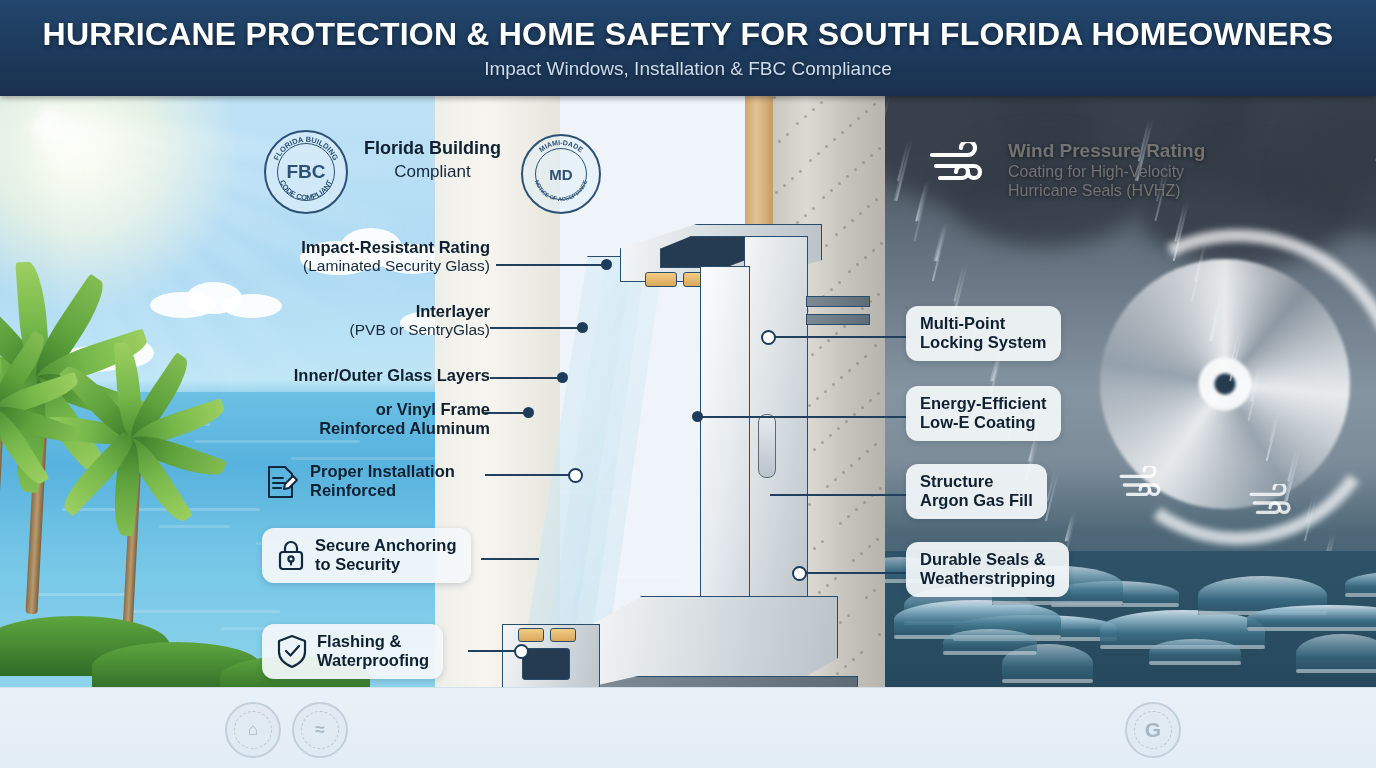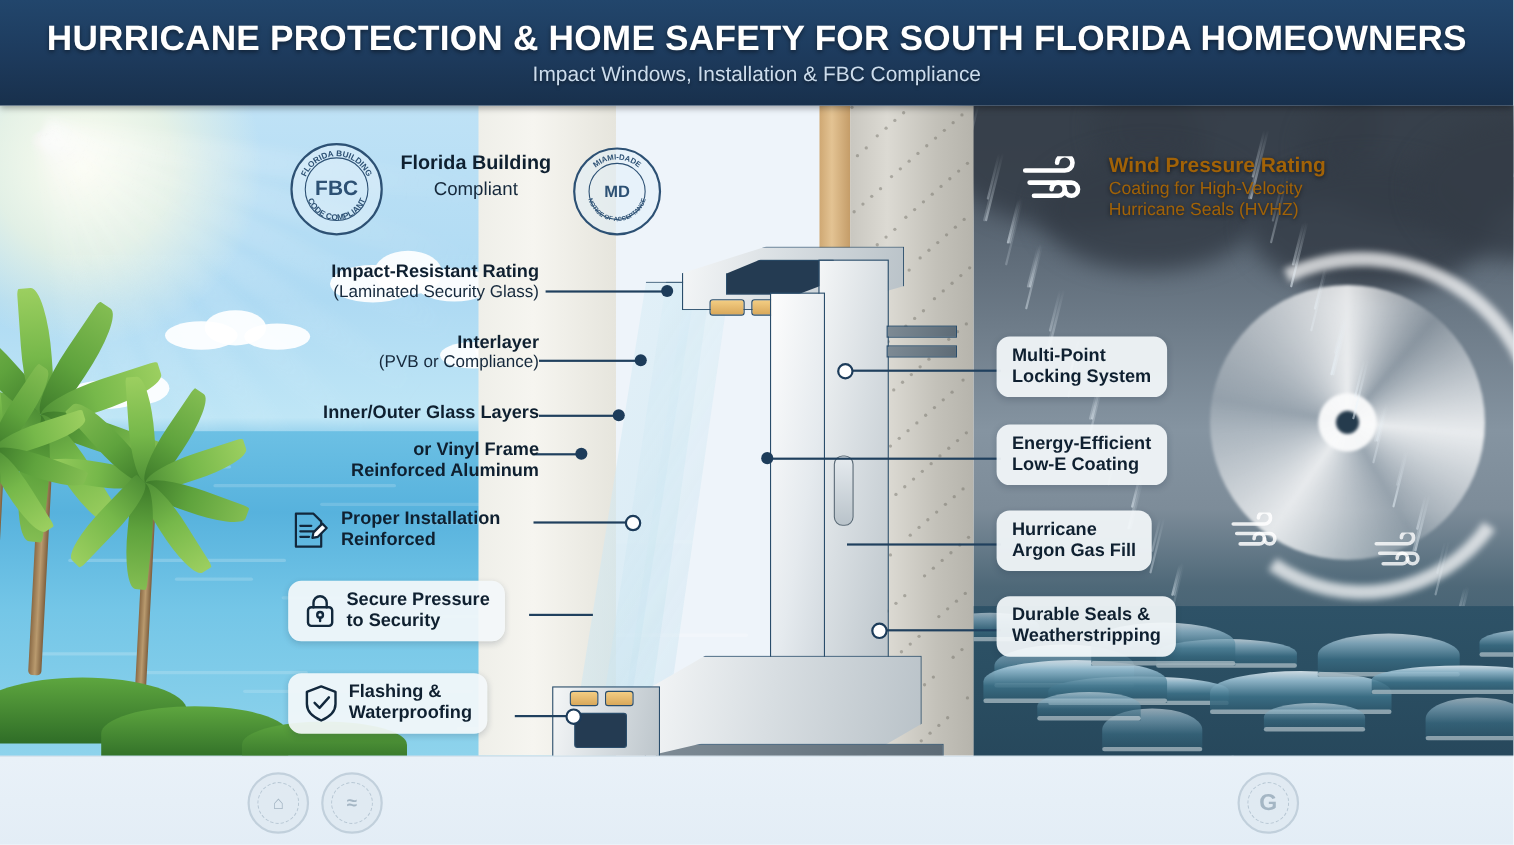--- a/index.html
+++ b/index.html
@@ -98,21 +98,21 @@
   .dot.hollow{background:#fff;border:2.2px solid #1d3c5a;}
 
   
   .cbadge{position:absolute;border-radius:50%;border:2.4px solid #2d5174;
           background:rgba(226,240,250,.55);display:flex;align-items:center;justify-content:center;}
   .cbadge-in{border-radius:50%;border:1.4px solid #2d5174;display:flex;align-items:center;
           justify-content:center;color:#2d5174;font-weight:bold;}
   .arc-text{position:absolute;width:100%;height:100%;left:0;top:0;}
   .arc-text text{font-family:"Liberation Sans",sans-serif;fill:#2d5174;font-weight:bold;}
 
-  .hdr-right{position:absolute;z-index:20;color:#a16207;}
+  .hdr-right{position:absolute;z-index:20;color:#737373;}
   .hdr-right .h1{font-size:19px;font-weight:bold;text-shadow:0 1px 4px rgba(0,0,0,.6);white-space:nowrap;}
   .hdr-right .h2{font-size:16px;font-weight:400;line-height:1.2;text-shadow:0 1px 4px rgba(0,0,0,.6);white-space:nowrap;}
   .windicon{position:absolute;z-index:20;}
 </style>
 </head>
 <body>
 
 <div class="canvas">
 
   <div class="header">
@@ -578,21 +578,21 @@
 
     <div class="callout co-right" style="left:150px;top:142px;width:340px;">
       <div class="co-title">Impact-Resistant Rating</div>
       <div class="co-sub">(Laminated Security Glass)</div>
     </div>
     <div class="leader" style="left:496px;top:168px;width:110px;"></div>
     <div class="dot" style="left:601px;top:163px;"></div>
 
     <div class="callout co-right" style="left:150px;top:206px;width:340px;">
       <div class="co-title">Interlayer</div>
-      <div class="co-sub">(PVB or Compliance)</div>
+      <div class="co-sub">(PVB or SentryGlas)</div>
     </div>
     <div class="leader" style="left:490px;top:231px;width:92px;"></div>
     <div class="dot" style="left:577px;top:226px;"></div>
 
     <div class="callout co-right" style="left:150px;top:270px;width:340px;">
       <div class="co-title">Inner/Outer Glass Layers</div>
     </div>
     <div class="leader" style="left:490px;top:281px;width:72px;"></div>
     <div class="dot" style="left:557px;top:276px;"></div>
 
@@ -620,27 +620,27 @@
     <div class="chip" style="left:262px;top:432px;">
       <svg width="30" height="34" viewBox="0 0 30 34">
         <g fill="none" stroke="#12283c" stroke-width="2.2" stroke-linecap="round">
           <rect x="4" y="14" width="22" height="17" rx="3"></rect>
           <path d="M9 14 v-4 a6 6 0 0 1 12 0 v4"></path>
           <circle cx="15" cy="21" r="2.6"></circle>
           <path d="M15 23.5 v3"></path>
         </g>
       </svg>
       <div>
-        <div class="ct">Secure Pressure</div>
+        <div class="ct">Secure Anchoring</div>
         <div class="ct">to Security</div>
       </div>
     </div>
     <div class="leader" style="left:481px;top:462px;width:58px;"></div>
 
-    <div class="chip" style="left:262px;top:516px;align-items:center;">
+    <div class="chip" style="left:262px;top:528px;align-items:center;">
       <svg width="32" height="36" viewBox="0 0 32 36">
         <g fill="none" stroke="#12283c" stroke-width="2.2" stroke-linejoin="round" stroke-linecap="round">
           <path d="M16 3 L29 8 v11 c0 8 -6 12 -13 15 C9 31 3 27 3 19 V8 z"></path>
           <path d="M10 18 l4.5 4.5 L23 13"></path>
         </g>
       </svg>
       <div>
         <div class="ct">Flashing &amp;</div>
         <div class="ct">Waterproofing</div>
       </div>
@@ -661,21 +661,21 @@
       <div>
         <div class="ct">Energy-Efficient</div>
         <div class="ct">Low-E Coating</div>
       </div>
     </div>
     <div class="leader" style="left:700px;top:320px;width:210px;"></div>
     <div class="dot" style="left:692px;top:315px;"></div>
 
     <div class="chip" style="left:906px;top:368px;">
       <div>
-        <div class="ct">Hurricane</div>
+        <div class="ct">Structure</div>
         <div class="ct">Argon Gas Fill</div>
       </div>
     </div>
     <div class="leader" style="left:770px;top:398px;width:140px;"></div>
 
     <div class="chip" style="left:906px;top:446px;">
       <div>
         <div class="ct">Durable Seals &amp;</div>
         <div class="ct">Weatherstripping</div>
       </div>

